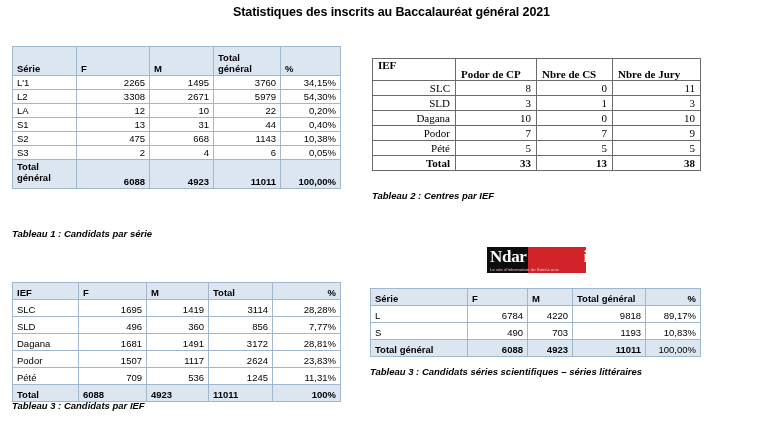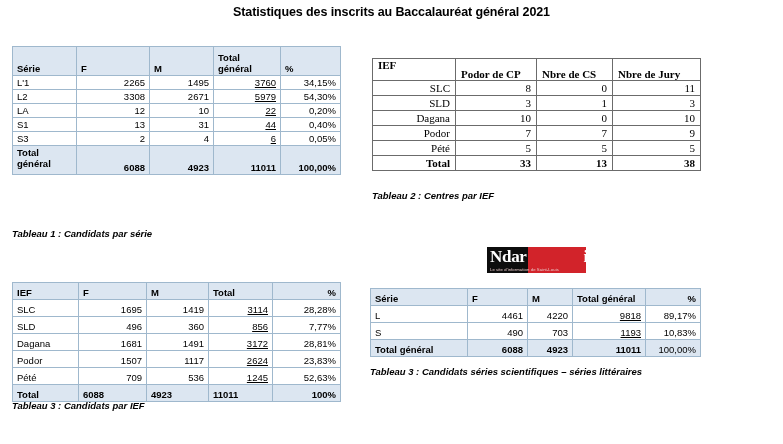--- a/index.html
+++ b/index.html
@@ -40,21 +40,21 @@
     background:#dce6f1;
     font-weight:bold;
     text-align:left;
     vertical-align:bottom;
   }
   table.xl tr.total td{
     background:#dce6f1;
     font-weight:bold;
   }
   .num{text-align:right;}
-  .b{font-weight:bold;text-decoration:underline;}
+  .b{font-weight:bold;}
   .lft{text-align:left;}
   
   table.wd{
     border-collapse:collapse;
     table-layout:fixed;
     font-family:"Liberation Serif", serif;
     font-size:11px;
     background:#ffffff;
   }
   table.wd td,table.wd th{
@@ -203,20 +203,27 @@
         <td class="num">10</td>
         <td class="num b">22</td>
         <td class="num">0,20%</td>
       </tr>
       <tr>
         <td>S1</td>
         <td class="num">13</td>
         <td class="num">31</td>
         <td class="num b">44</td>
         <td class="num">0,40%</td>
+      </tr>
+      <tr>
+        <td>S2</td>
+        <td class="num">475</td>
+        <td class="num">668</td>
+        <td class="num b">1143</td>
+        <td class="num">10,38%</td>
       </tr>
       <tr>
         <td>S3</td>
         <td class="num">2</td>
         <td class="num">4</td>
         <td class="num b">6</td>
         <td class="num">0,05%</td>
       </tr>
       <tr class="total">
         <td style="height:29px;white-space:normal;line-height:11px;vertical-align:top;padding-top:1px">Total général</td>
@@ -351,21 +358,21 @@
         <td class="num" style="height:17px">1507</td>
         <td class="num" style="height:17px">1117</td>
         <td class="num b" style="height:17px">2624</td>
         <td class="num" style="height:17px">23,83%</td>
       </tr>
       <tr>
         <td style="height:17px">Pété</td>
         <td class="num" style="height:17px">709</td>
         <td class="num" style="height:17px">536</td>
         <td class="num b" style="height:17px">1245</td>
-        <td class="num" style="height:17px">52,63%</td>
+        <td class="num" style="height:17px">11,31%</td>
       </tr>
       <tr class="total">
         <td style="height:17px">Total</td>
         <td class="lft" style="height:17px">6088</td>
         <td class="lft" style="height:17px">4923</td>
         <td class="lft" style="height:17px">11011</td>
         <td class="num" style="height:17px">100%</td>
       </tr>
     </tbody>
   </table>
@@ -386,21 +393,21 @@
         <th style="height:17px">Série</th>
         <th style="height:17px">F</th>
         <th style="height:17px">M</th>
         <th style="height:17px">Total général</th>
         <th style="height:17px;text-align:right">%</th>
       </tr>
     </thead>
     <tbody>
       <tr>
         <td style="height:17px">L</td>
-        <td class="num" style="height:17px">4461</td>
+        <td class="num" style="height:17px">6784</td>
         <td class="num" style="height:17px">4220</td>
         <td class="num b" style="height:17px">9818</td>
         <td class="num" style="height:17px">89,17%</td>
       </tr>
       <tr>
         <td style="height:17px">S</td>
         <td class="num" style="height:17px">490</td>
         <td class="num" style="height:17px">703</td>
         <td class="num b" style="height:17px">1193</td>
         <td class="num" style="height:17px">10,83%</td>

